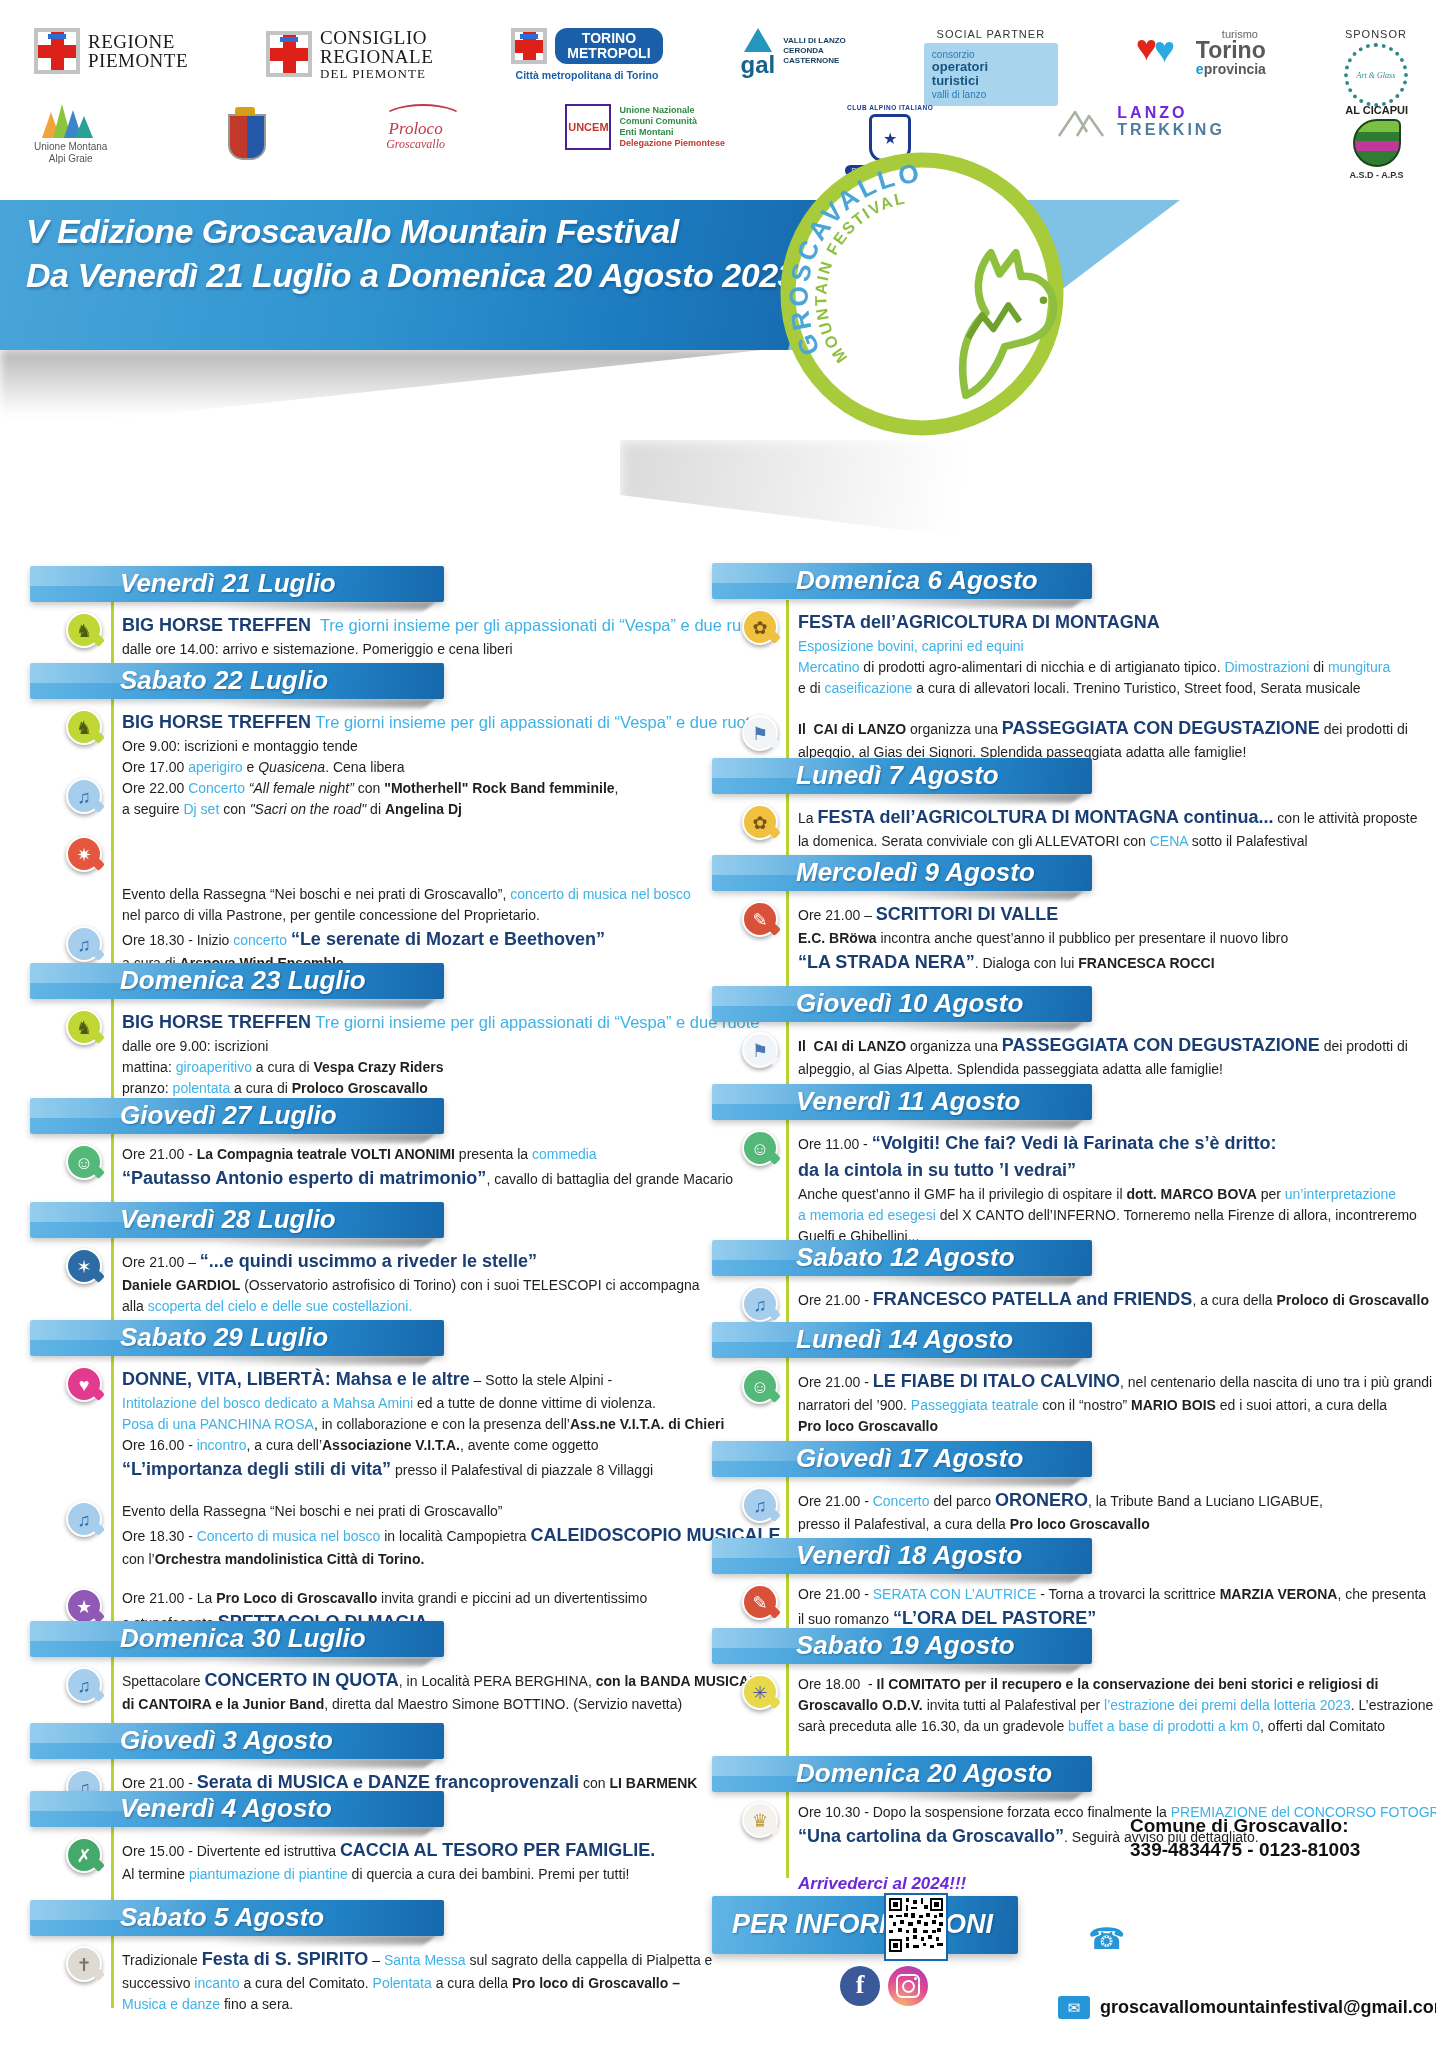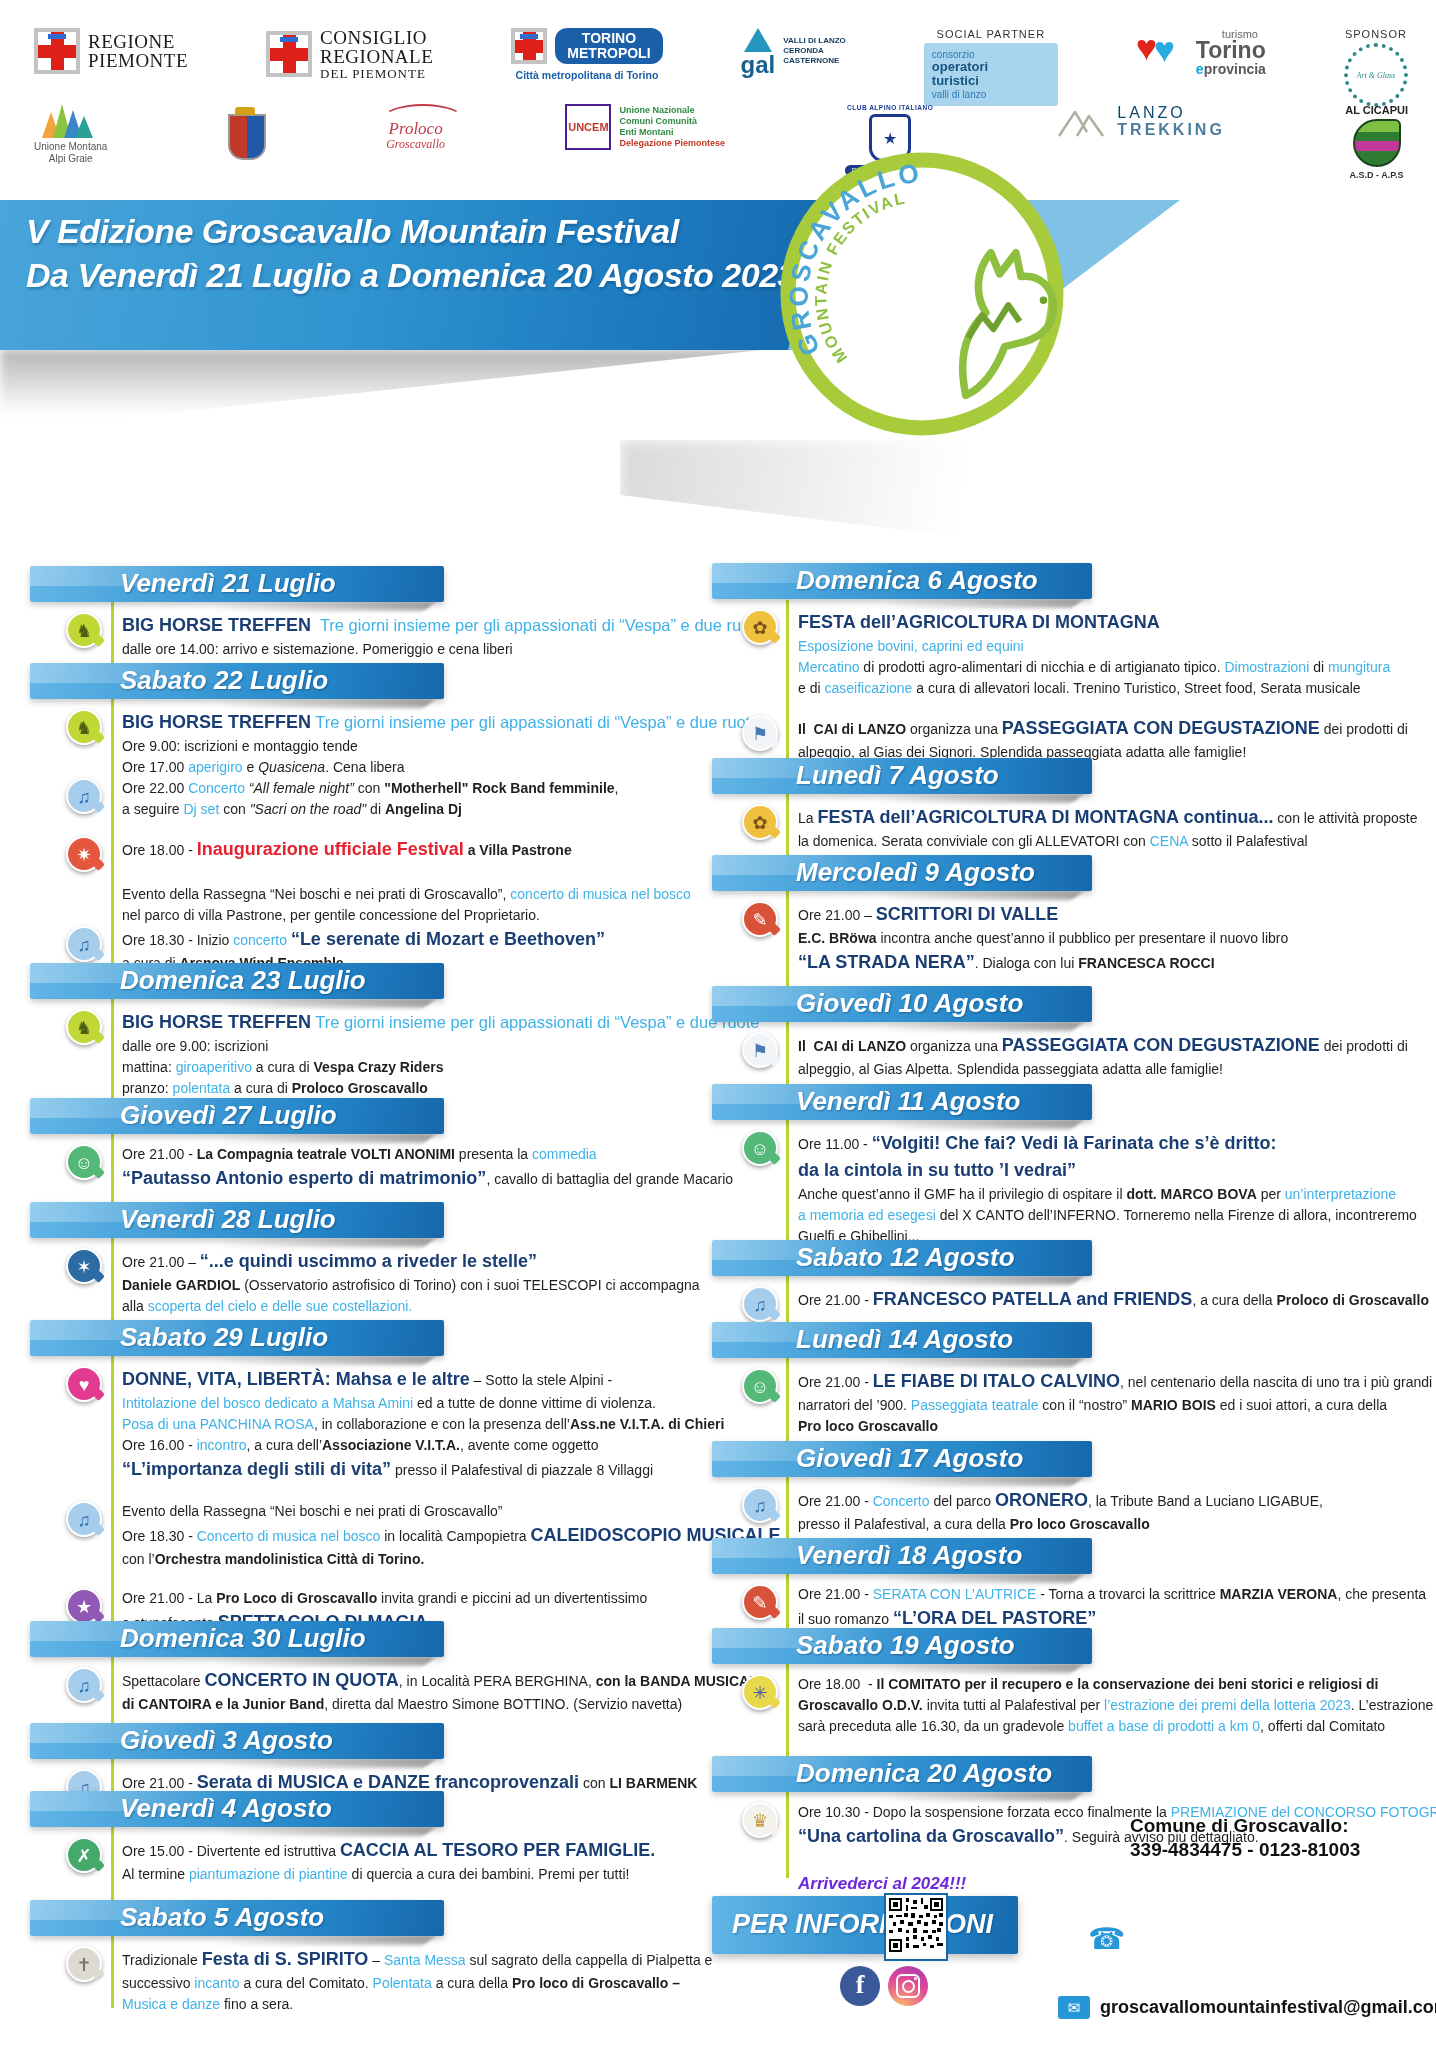--- a/index.html
+++ b/index.html
@@ -46,21 +46,21 @@
   .proloco{color:#c23a4a;font-family:"Liberation Serif",serif;font-style:italic;text-align:center;position:relative;padding-top:16px}
   .proloco::before{content:"";position:absolute;left:-4px;top:0;width:78px;height:26px;border:2px solid #c23a4a;border-color:#c23a4a transparent transparent transparent;border-radius:50%}
   .proloco .a{font-size:17px;line-height:1}
   .proloco .b{font-size:12px}
   .uncem-box{width:42px;height:42px;border:2px solid #4c1d95;color:#c0392b;display:grid;place-items:center;font-weight:bold;font-size:11px;flex:0 0 auto}
   .uncem-lines{font-size:9px;color:#2e8b43;line-height:1.2;font-weight:bold}
   .uncem-lines .red{color:#c0392b}
   .cai-top{font-size:6.5px;color:#1b3a8f;font-weight:bold;letter-spacing:.5px}
   .cai-shield{width:36px;height:42px;background:#fff;border:3px solid #1b3a8f;border-radius:6px 6px 14px 14px;display:grid;place-items:center;color:#1b3a8f;font-size:16px}
   .cai-cap{background:#1b3a8f;color:#fff;font-size:7.5px;padding:1px 6px;border-radius:6px;letter-spacing:.5px}
-  .lt-words .a{font-size:16px;color:#0c4a6e;letter-spacing:3px;font-weight:normal;line-height:1}
+  .lt-words .a{font-size:16px;color:#6d28d9;letter-spacing:3px;font-weight:bold;line-height:1}
   .lt-words .b{font-size:16px;color:#4d7d9e;letter-spacing:3px;font-weight:bold;line-height:1.1}
   .cica-label{font-size:11px;font-weight:bold;color:#222}
   .leaf{width:44px;height:44px;border:2px solid #1c441c;border-radius:50% 6px 50% 50%;
     background:repeating-linear-gradient(180deg,#7bc043 0 11px,#2e7d32 11px 20px,#c2379b 20px 30px,#2e7d32 30px 44px)}
   .cica-cap{font-size:9px;color:#333;font-weight:bold}
   
   .hdr-light{position:absolute;top:200px;left:520px;width:660px;height:150px;background:#7fc2e6;
     clip-path:polygon(30% 0,100% 0,70% 100%,0 100%);z-index:1}
   .hdr-banner{position:absolute;top:200px;left:0;width:830px;height:150px;z-index:2;
     background:linear-gradient(100deg,#49a5da 0%,#2f93cf 45%,#1d7cc0 75%,#1769ad 100%);
@@ -316,21 +316,20 @@
 Ore 9.00: iscrizioni e montaggio tende
 Ore 17.00 </span><span class="r-c">aperigiro</span><span class="r-n"> e </span><span class="r-i">Quasicena</span><span class="r-n">. Cena libera</span></div>
           </div>
           <div class="event" style="margin-top: 0px;">
             <span class="bubble" style="--bg: #a6cdec; color: rgb(47, 111, 174);">♫</span>
             <div class="etxt"><span class="r-n">Ore 22.00 </span><span class="r-c">Concerto</span><span class="r-n"> </span><span class="r-i">“All female night”</span><span class="r-n"> con </span><span class="r-b">"Motherhell" Rock Band femminile</span><span class="r-n">,
 a seguire </span><span class="r-c">Dj set</span><span class="r-n"> con </span><span class="r-i">"Sacri on the road"</span><span class="r-n"> di </span><span class="r-b">Angelina Dj</span></div>
           </div>
           <div class="event" style="margin-top: 16px;">
             <span class="bubble" style="--bg: #e4573e; color: rgb(255, 255, 255);">✷</span>
-            <div class="etxt"><span class="r-n">Ore 18.00 - </span><span class="r-r">Inaugurazione ufficiale Festival</span><span class="r-b"> a Villa Pastrone</span></div>
           </div>
           <div class="event" style="margin-top: 18px;">
             <div class="etxt"><span class="r-n">Evento della Rassegna “Nei boschi e nei prati di Groscavallo”, </span><span class="r-c">concerto di musica nel bosco</span><span class="r-n">
 nel parco di villa Pastrone, per gentile concessione del Proprietario.</span></div>
           </div>
           <div class="event" style="margin-top: 0px;">
             <span class="bubble" style="--bg: #a6cdec; color: rgb(47, 111, 174);">♫</span>
             <div class="etxt"><span class="r-n">Ore 18.30 - Inizio </span><span class="r-c">concerto</span><span class="r-n"> </span><span class="r-T">“Le serenate di Mozart e Beethoven”</span><span class="r-n">
 a cura di </span><span class="r-b">Arsnova Wind Ensemble</span></div>
           </div>

